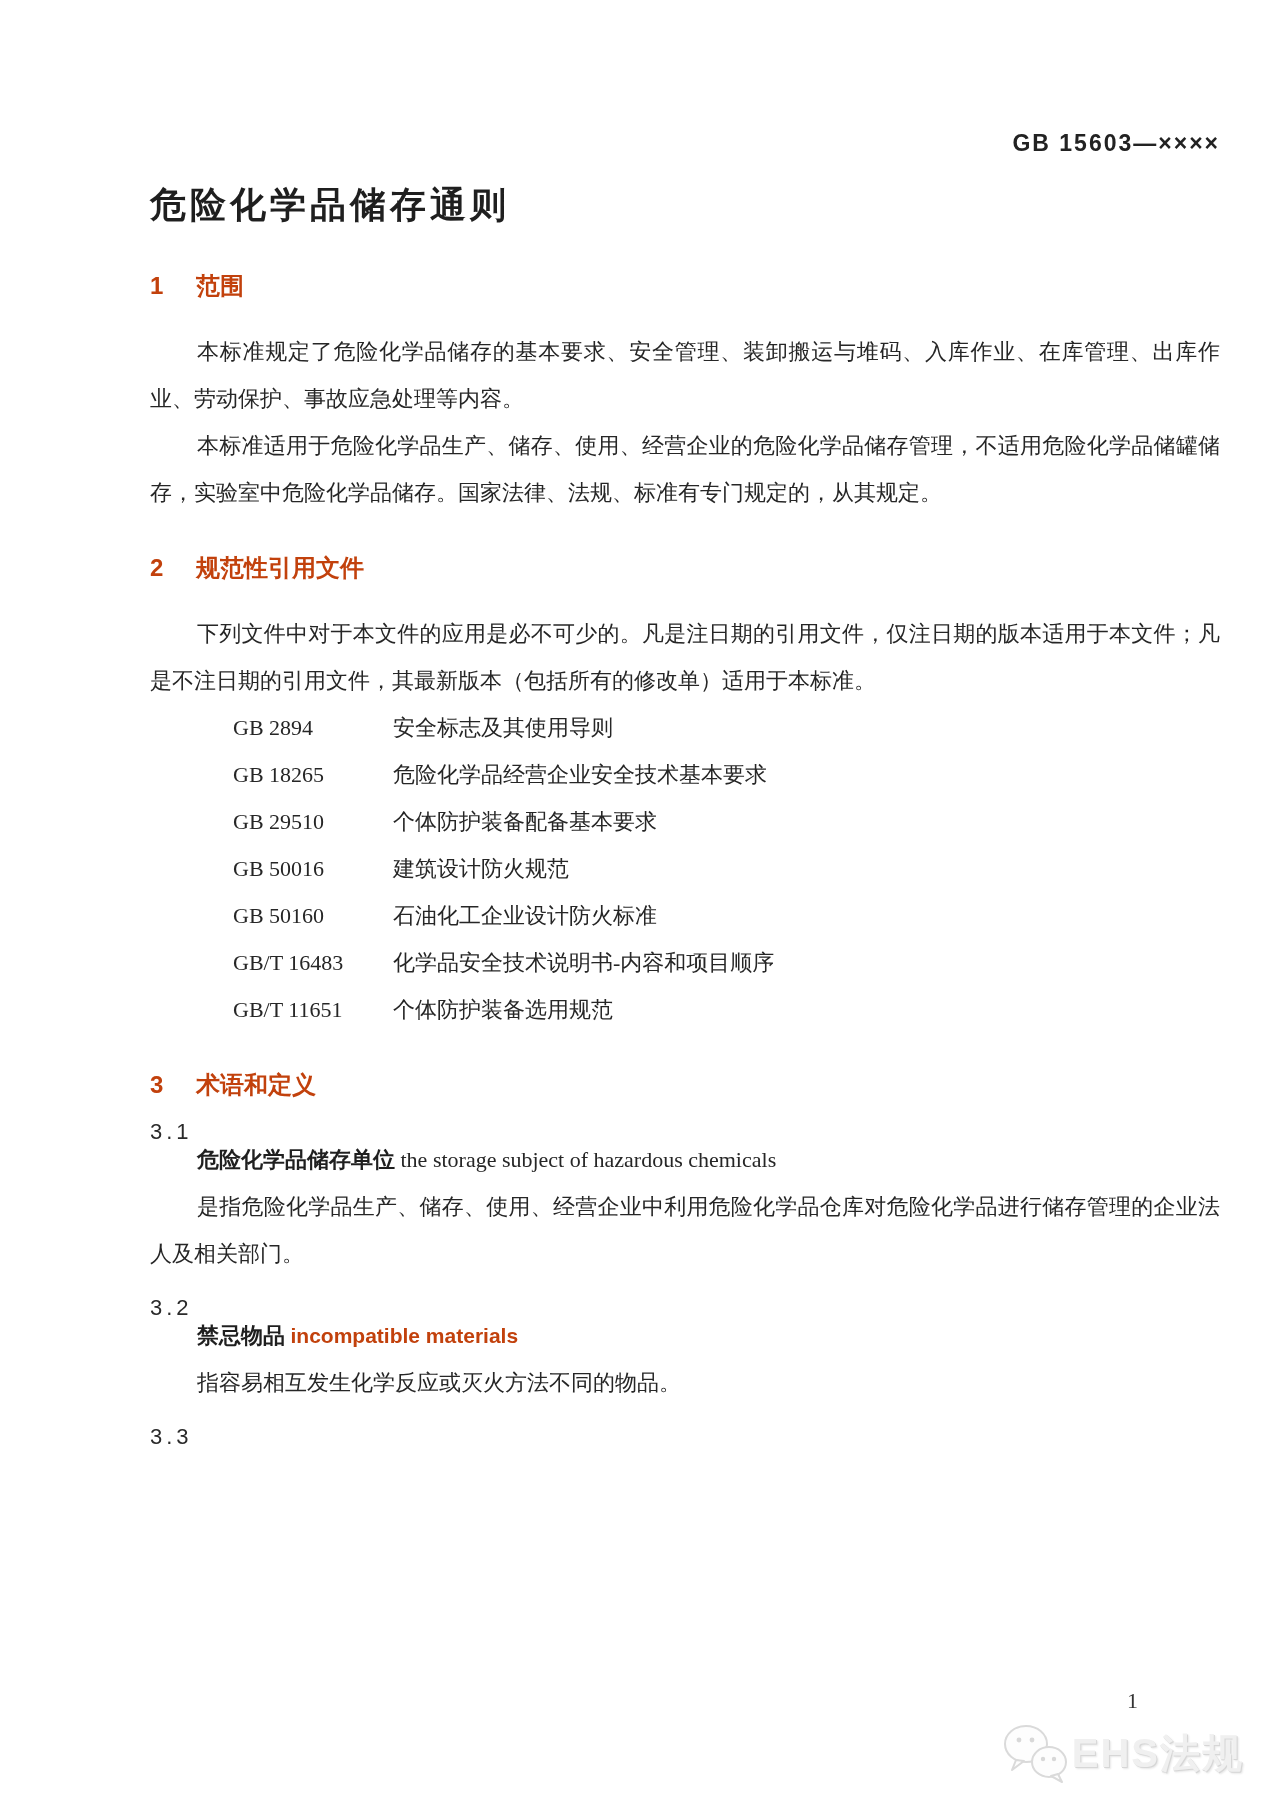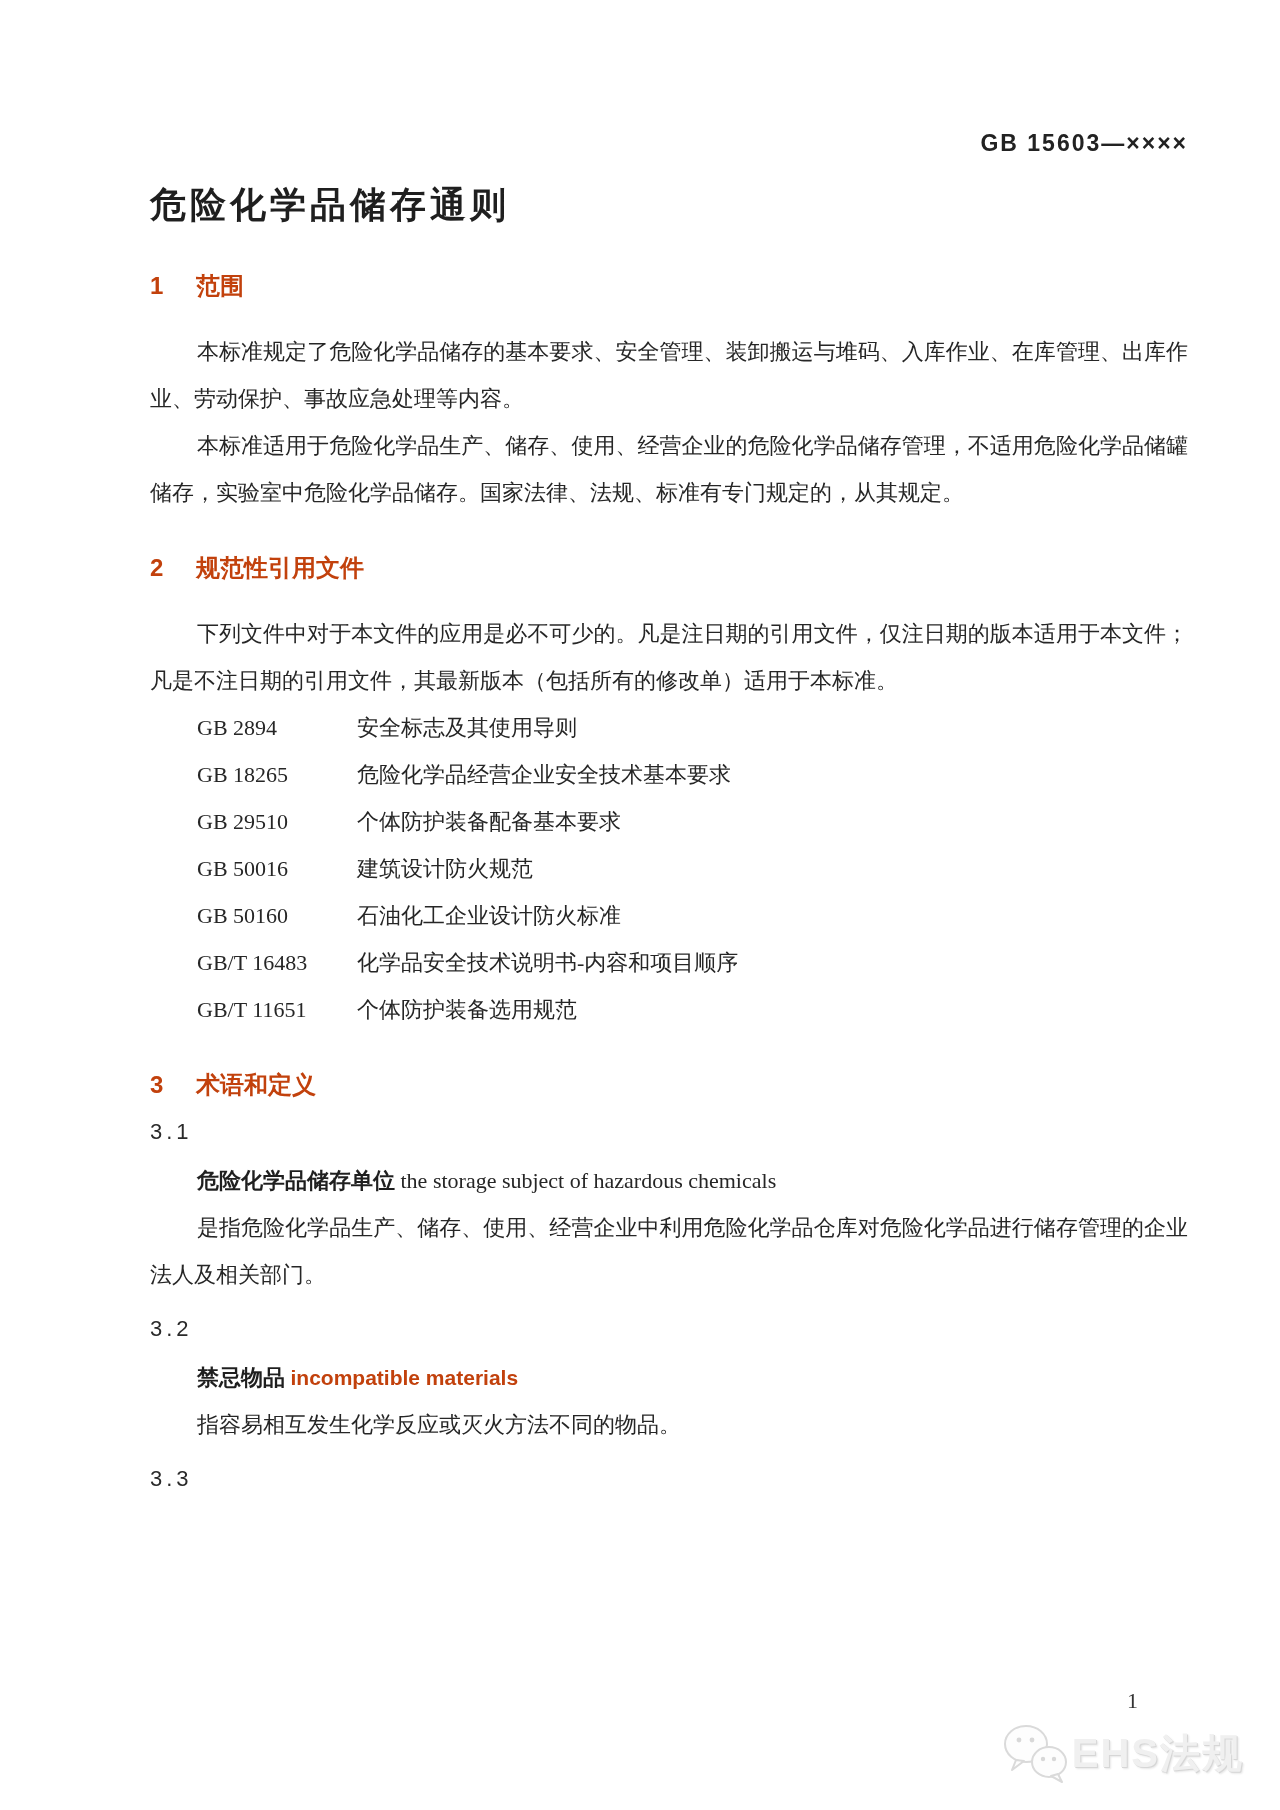--- a/index.html
+++ b/index.html
@@ -2,21 +2,21 @@
 <html><head>
 <meta charset="utf-8">
 <style>
   * { margin: 0; padding: 0; box-sizing: border-box; }
   html, body { background: #ffffff; }
   body {
     width: 1280px; height: 1810px; position: relative; overflow: hidden;
     font-family: "Liberation Serif", "DejaVu Serif", serif;
     color: #262626;
   }
-  .page { position: absolute; inset: 0; padding: 0 92px 0 150px; border-radius: 31px; }
+  .page { position: absolute; inset: 0; padding: 0 60px 0 150px; border-radius: 31px; }
 
   .doc-code {
     margin-top: 130px; text-align: right;
     font-family: "Liberation Sans", "DejaVu Sans", sans-serif;
     font-weight: 700; font-size: 23px; letter-spacing: 2px; color: #222;
   }
   .doc-title {
     margin-top: 24px; text-align: left;
     font-family: "Liberation Sans", "DejaVu Sans", sans-serif;
     font-weight: 600; font-size: 36px; letter-spacing: 4px; color: #1f1f1f;
@@ -28,28 +28,28 @@
   }
   .sec-heading.first { margin-top: 40px; }
   .sec-num { display: inline-block; min-width: 46px; }
   .para {
     margin-top: 26px; font-size: 22px; line-height: 47px;
     text-align: justify; text-indent: 47px; color: #262626;
   }
   .para.cont { margin-top: 0; }
   .refs { margin-top: 0; }
   .ref-row { display: flex; line-height: 47px; padding-left: 47px; font-size: 22px; }
-  .ref-code { width: 160px; flex: 0 0 auto; }
+  .ref-code { width: 160px; flex: 0 0 auto; margin-left: 36px; }
   .ref-title { flex: 1; }
   .term-num {
     margin-top: 18px;
     font-family: "Liberation Sans", "DejaVu Sans", sans-serif;
     font-size: 22px; letter-spacing: 4px; color: #2a2a2a;
   }
-  .term-line { margin-top: 21px; padding-left: 47px; font-size: 22px; }
+  .term-line { margin-top: 0; padding-left: 47px; font-size: 22px; }
   .term-zh {
     font-family: "Liberation Sans", "DejaVu Sans", sans-serif;
     font-weight: 700; color: #1f1f1f;
   }
   .term-en-serif { font-family: "Liberation Serif", "DejaVu Serif", serif; font-size: 22px; }
   .term-en-sans {
     font-family: "Liberation Sans", "DejaVu Sans", sans-serif;
     font-weight: 700; font-size: 21px; color: #c2410c;
   }
   .def { margin-top: 8px; }

